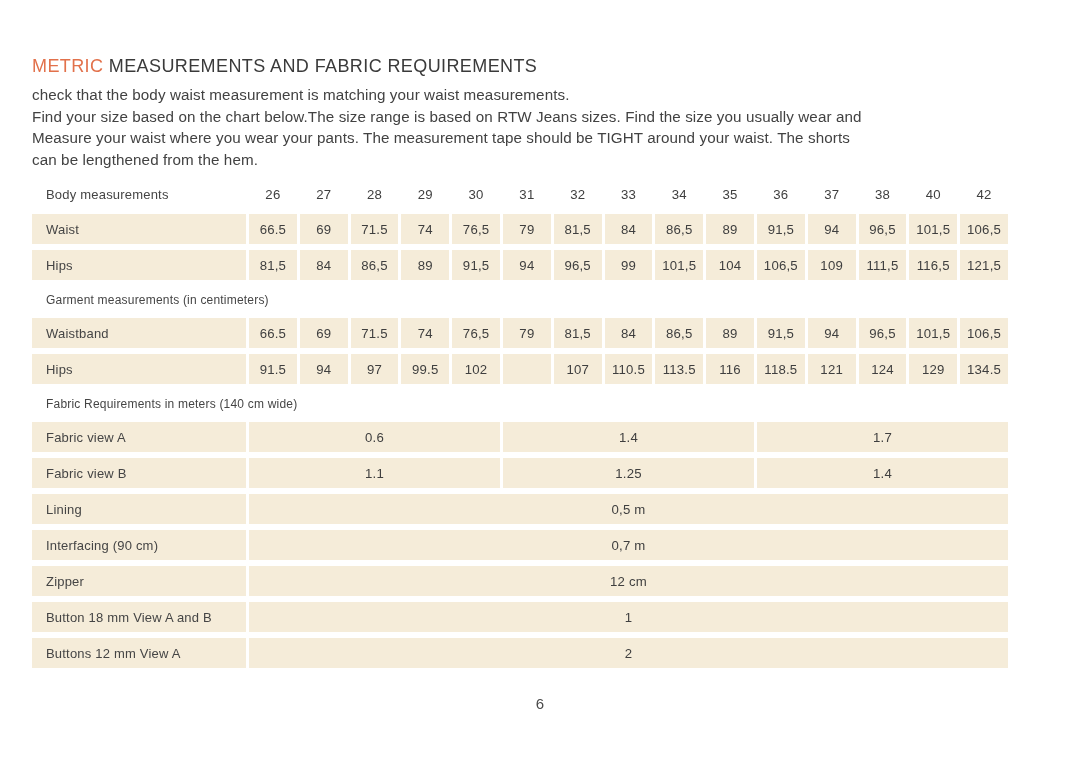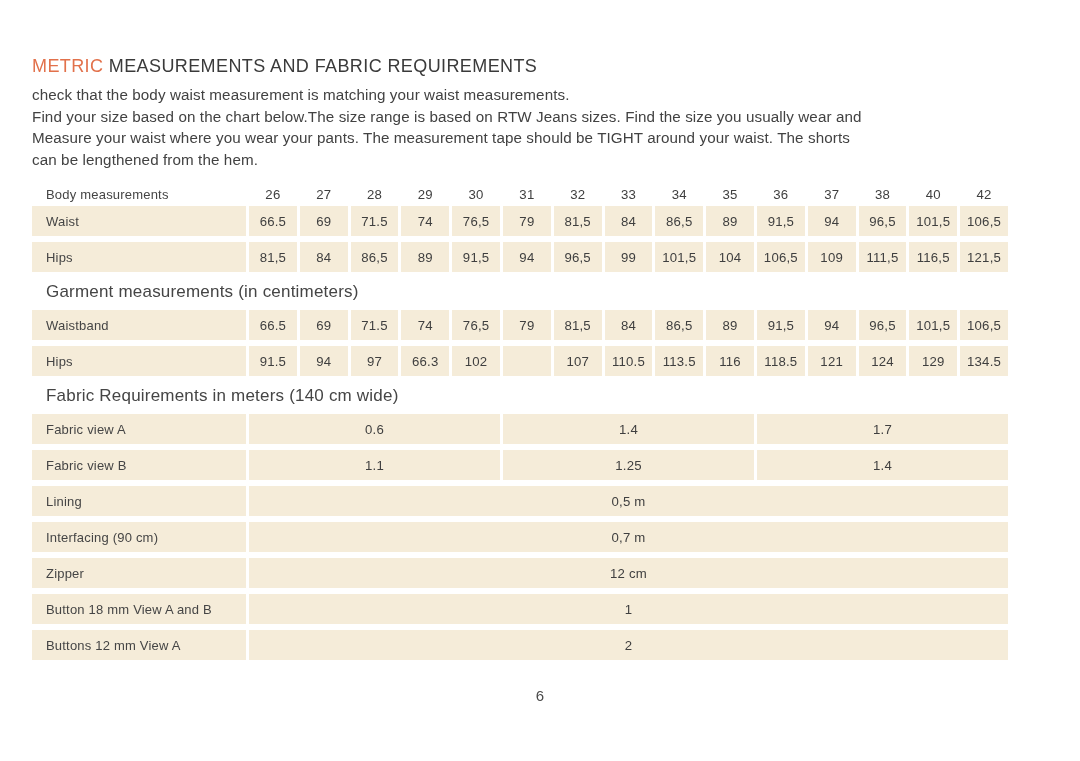--- a/index.html
+++ b/index.html
@@ -11,34 +11,34 @@
   .content{padding:56px 0 0 32px;width:976px;}
   .doc-title{
     font-size:18px;font-weight:normal;letter-spacing:.4px;
     margin:0 0 7px 0;color:#3a3a3a;white-space:nowrap;
   }
   .accent{color:#e2714b;}
   .intro{font-size:15.2px;line-height:21.6px;color:#424242;letter-spacing:.1px;}
   .intro div{white-space:nowrap;}
   .size-table{margin-top:13px;width:976px;}
   .trow{display:flex;gap:3px;height:30px;margin-bottom:6px;}
-  .header-row{height:22px;margin-bottom:1px;}
+  .header-row{height:22px;margin-bottom:9px;}
   .label-cell{
     flex:0 0 214px;width:214px;box-sizing:border-box;
     display:flex;align-items:center;padding-left:14px;
     font-size:13px;letter-spacing:.2px;color:#454545;
   }
   .cell{
     flex:1 1 0;display:flex;align-items:center;justify-content:center;
     font-size:13.2px;letter-spacing:.2px;color:#3f3f3f;
   }
   .beige{background:#f5ecd9;}
   .section-row{
     height:22px;margin:9px 0 7px 0;display:flex;align-items:center;
-    padding-left:14px;font-size:17px;letter-spacing:.2px;color:#454545;
+    padding-left:14px;font-size:12px;letter-spacing:.2px;color:#454545;
   }
   .page-number{
     width:1080px;text-align:center;margin-top:27px;
     font-size:15px;color:#4a4a4a;
   }
 </style>
 </head>
 <body>
 
 <div class="content">
@@ -124,21 +124,21 @@
         <div class="cell beige">94</div>
         <div class="cell beige">96,5</div>
         <div class="cell beige">101,5</div>
         <div class="cell beige">106,5</div>
       </div>
       <div class="trow">
         <div class="label-cell beige">Hips</div>
         <div class="cell beige">91.5</div>
         <div class="cell beige">94</div>
         <div class="cell beige">97</div>
-        <div class="cell beige">66.3</div>
+        <div class="cell beige">99.5</div>
         <div class="cell beige">102</div>
         <div class="cell beige"></div>
         <div class="cell beige">107</div>
         <div class="cell beige">110.5</div>
         <div class="cell beige">113.5</div>
         <div class="cell beige">116</div>
         <div class="cell beige">118.5</div>
         <div class="cell beige">121</div>
         <div class="cell beige">124</div>
         <div class="cell beige">129</div>

